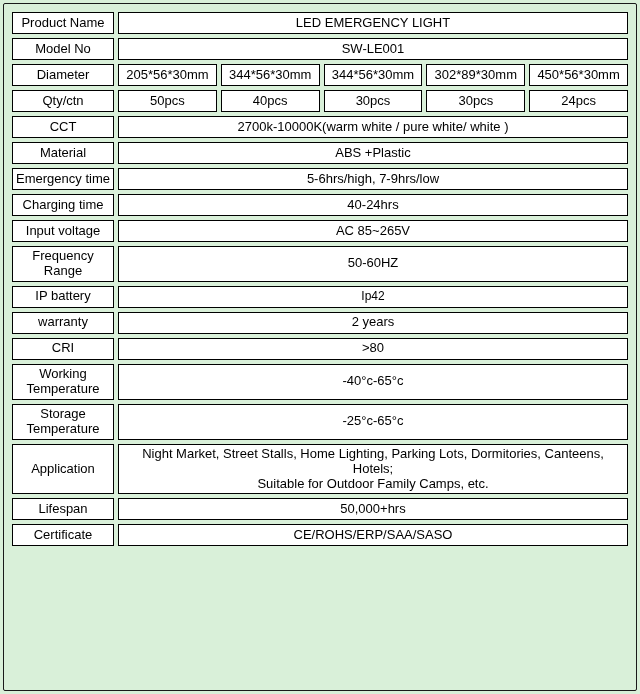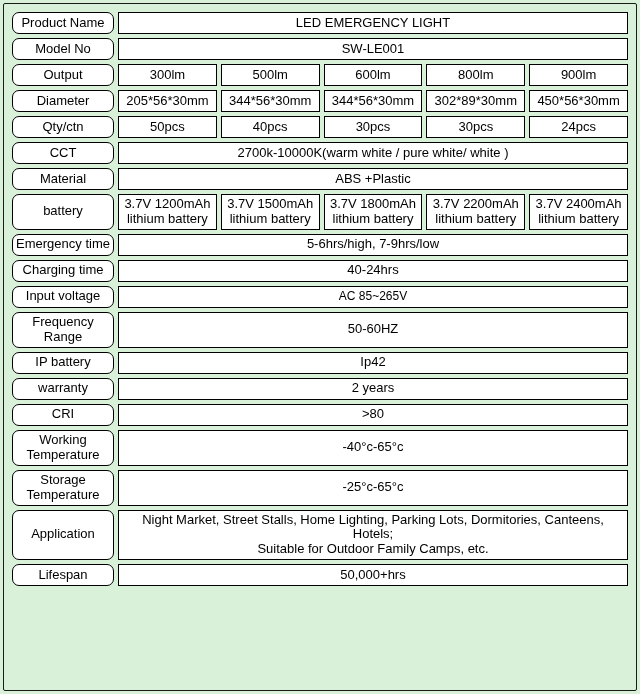--- a/index.html
+++ b/index.html
@@ -33,21 +33,21 @@
     border: 1px solid #000000;
     text-align: center;
     vertical-align: middle;
     font-size: 13px;
     line-height: 1.15;
     color: #000000;
     padding: 2px 2px;
     height: 22px;
     overflow: hidden;
   }
-  td.label-cell { padding: 2px 1px; border-radius: 7px; }
+  td.label-cell { padding: 2px 1px; }
   
   tr:nth-child(11) td.value-cell { font-size: 12px; }
   
   tr:nth-child(21) td.value-cell { font-size: 11px; }
 </style>
 </head>
 <body>
 
 <div class="page">
   <div class="frame">
@@ -63,28 +63,20 @@
       <tbody>
           <tr>
             <td class="label-cell">Product Name</td>
             <td class="value-cell" colspan="5">LED EMERGENCY LIGHT</td>
           </tr>
           <tr>
             <td class="label-cell">Model No</td>
             <td class="value-cell" colspan="5">SW-LE001</td>
           </tr>
           <tr>
-            <td class="label-cell">Output</td>
-            <td class="value-cell">300lm</td>
-            <td class="value-cell">500lm</td>
-            <td class="value-cell">600lm</td>
-            <td class="value-cell">800lm</td>
-            <td class="value-cell">900lm</td>
-          </tr>
-          <tr>
             <td class="label-cell">Diameter</td>
             <td class="value-cell">205*56*30mm</td>
             <td class="value-cell">344*56*30mm</td>
             <td class="value-cell">344*56*30mm</td>
             <td class="value-cell">302*89*30mm</td>
             <td class="value-cell">450*56*30mm</td>
           </tr>
           <tr>
             <td class="label-cell">Qty/ctn</td>
             <td class="value-cell">50pcs</td>
@@ -93,28 +85,20 @@
             <td class="value-cell">30pcs</td>
             <td class="value-cell">24pcs</td>
           </tr>
           <tr>
             <td class="label-cell">CCT</td>
             <td class="value-cell" colspan="5">2700k-10000K(warm white / pure white/ white )</td>
           </tr>
           <tr>
             <td class="label-cell">Material</td>
             <td class="value-cell" colspan="5">ABS +Plastic</td>
-          </tr>
-          <tr>
-            <td class="label-cell">battery</td>
-            <td class="value-cell">3.7V 1200mAh<br>lithium battery</td>
-            <td class="value-cell">3.7V 1500mAh<br>lithium battery</td>
-            <td class="value-cell">3.7V 1800mAh<br>lithium battery</td>
-            <td class="value-cell">3.7V 2200mAh<br>lithium battery</td>
-            <td class="value-cell">3.7V 2400mAh<br>lithium battery</td>
           </tr>
           <tr>
             <td class="label-cell">Emergency time</td>
             <td class="value-cell" colspan="5">5-6hrs/high, 7-9hrs/low</td>
           </tr>
           <tr>
             <td class="label-cell">Charging time</td>
             <td class="value-cell" colspan="5">40-24hrs</td>
           </tr>
           <tr>
@@ -146,16 +130,20 @@
             <td class="value-cell" colspan="5">-25°c-65°c</td>
           </tr>
           <tr>
             <td class="label-cell">Application</td>
             <td class="value-cell" colspan="5">Night Market, Street Stalls, Home Lighting, Parking Lots, Dormitories, Canteens, Hotels;<br>Suitable for Outdoor Family Camps, etc.</td>
           </tr>
           <tr>
             <td class="label-cell">Lifespan</td>
             <td class="value-cell" colspan="5">50,000+hrs</td>
           </tr>
+          <tr>
+            <td class="label-cell">Certificate</td>
+            <td class="value-cell" colspan="5">CE/ROHS/ERP/SAA/SASO</td>
+          </tr>
         </tbody>
     </table>
   </div>
 </div>
 
 </body></html>

